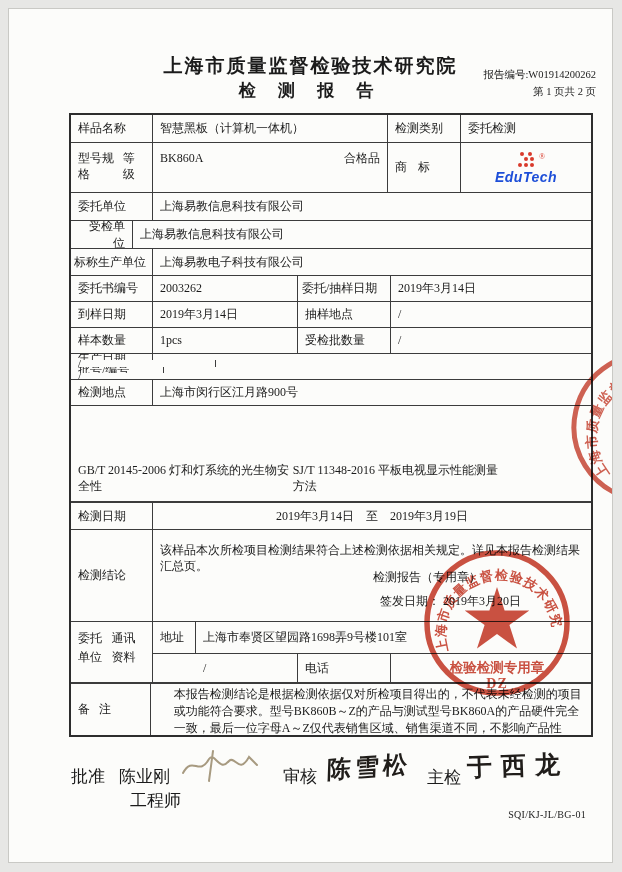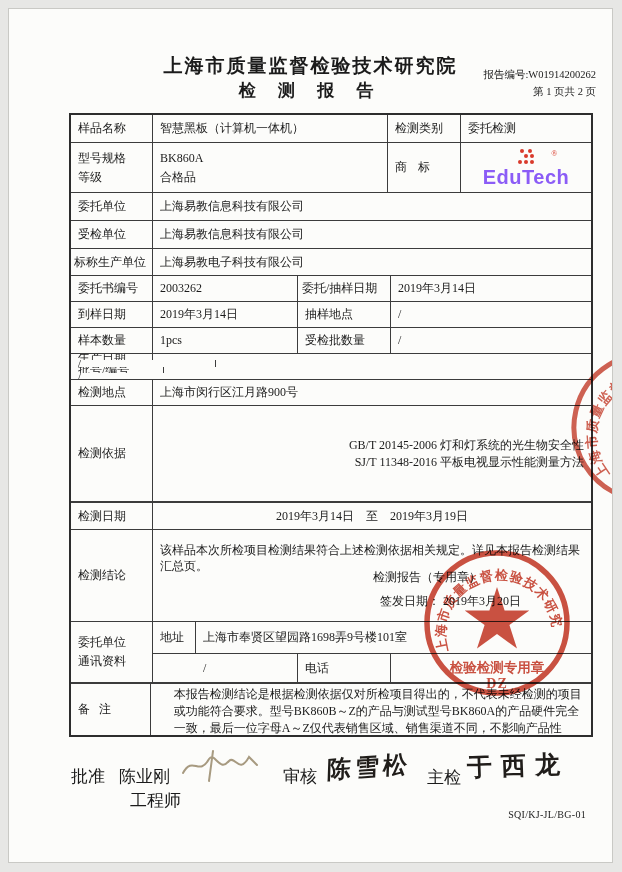--- a/index.html
+++ b/index.html
@@ -34,35 +34,35 @@
   }
   .row{display:flex;border-bottom:1px solid #3c3c3c;box-sizing:border-box;}
   .row:last-child{border-bottom:none;}
   .row.t{border-top:1px solid #3c3c3c;}
   .c{
     box-sizing:border-box;border-right:1px solid #3c3c3c;
     display:flex;align-items:center;padding:0 7px;overflow:hidden;
     line-height:1.35;
   }
   .c:last-child{border-right:none;}
-  .c.stack{flex-direction:column;align-items:flex-start;justify-content:space-between;padding-top:7px;padding-bottom:7px;}
+  .c.stack{flex-direction:row;align-items:flex-start;justify-content:space-between;padding-top:7px;padding-bottom:7px;}
   .c.center{justify-content:center;}
   .c.rel{position:relative;}
   .sub{display:flex;flex-direction:column;flex:1;}
   .subrow{display:flex;border-bottom:1px solid #3c3c3c;box-sizing:border-box;}
   .subrow:last-child{border-bottom:none;}
   .note-abs{position:absolute;font-size:12px;}
   .logo{display:flex;flex-direction:column;align-items:center;line-height:1;position:relative;}
   .logo .dots{
     width:4px;height:4px;border-radius:50%;background:#d93a2b;margin-bottom:3px;
     box-shadow:6px -6px 0 #d93a2b,-6px 0 0 #d93a2b,6px 0 0 #d93a2b,0 -6px 0 #d93a2b,
                -4px -11px 0 #d93a2b,4px -11px 0 #d93a2b;
     margin-top:12px;
   }
-  .logo .word{color:#8b5cf6;font-weight:bold;font-size:20px;font-family:"Liberation Sans","DejaVu Sans",sans-serif;letter-spacing:0.5px;}
+  .logo .word{color:#1d4ed8;font-weight:bold;font-size:14px;font-family:"Liberation Sans","DejaVu Sans",sans-serif;letter-spacing:0.5px;font-style:italic;}
   .logo .reg{position:absolute;right:12px;top:2px;color:#d93a2b;font-size:8px;}
   .stamp{position:absolute;mix-blend-mode:multiply;}
   .sig-brush{
     position:absolute;font-weight:bold;color:#201d1a;
     font-family:"DejaVu Serif","Liberation Serif",serif;
     white-space:nowrap;
   }
   .ft-label{position:absolute;font-size:17px;}
   .form-code{position:absolute;font-size:10px;letter-spacing:0.3px;}
 </style>
@@ -105,21 +105,21 @@
         </div>
       </div>
     </div>
 
     <div class="row" style="height:28px;">
       <div class="c" style="width:82px;">委托单位</div>
       <div class="c" style="width:438px;">上海易教信息科技有限公司</div>
     </div>
 
     <div class="row" style="height:28px;">
-      <div class="c" style="width:82px;text-align:right;">受检单位</div>
+      <div class="c" style="width:62px;text-align:right;">受检单位</div>
       <div class="c" style="width:438px;">上海易教信息科技有限公司</div>
     </div>
 
     <div class="row" style="height:27px;">
       <div class="c" style="width:82px;padding:0 3px;">标称生产单位</div>
       <div class="c" style="width:438px;">上海易教电子科技有限公司</div>
     </div>
 
     <div class="row" style="height:26px;">
       <div class="c" style="width:82px;">委托书编号</div>
@@ -149,21 +149,20 @@
       <div class="c" style="width:200px;">/</div>
     </div>
 
 
     <div class="row" style="height:26px;">
       <div class="c" style="width:82px;">检测地点</div>
       <div class="c" style="width:438px;">上海市闵行区江月路900号</div>
     </div>
 
     <div class="row" style="height:96px;">
-      <div class="c" style="width:82px;">检测依据</div>
       <div class="c stack" style="width:438px;justify-content:center;align-items:flex-end;">
         <span>GB/T 20145-2006 灯和灯系统的光生物安全性</span>
         <span>SJ/T 11348-2016 平板电视显示性能测量方法</span>
       </div>
     </div>
 
     <div class="row t" style="height:28px;">
       <div class="c" style="width:82px;">检测日期</div>
       <div class="c center" style="width:438px;">2019年3月14日　至　2019年3月19日</div>
     </div>

